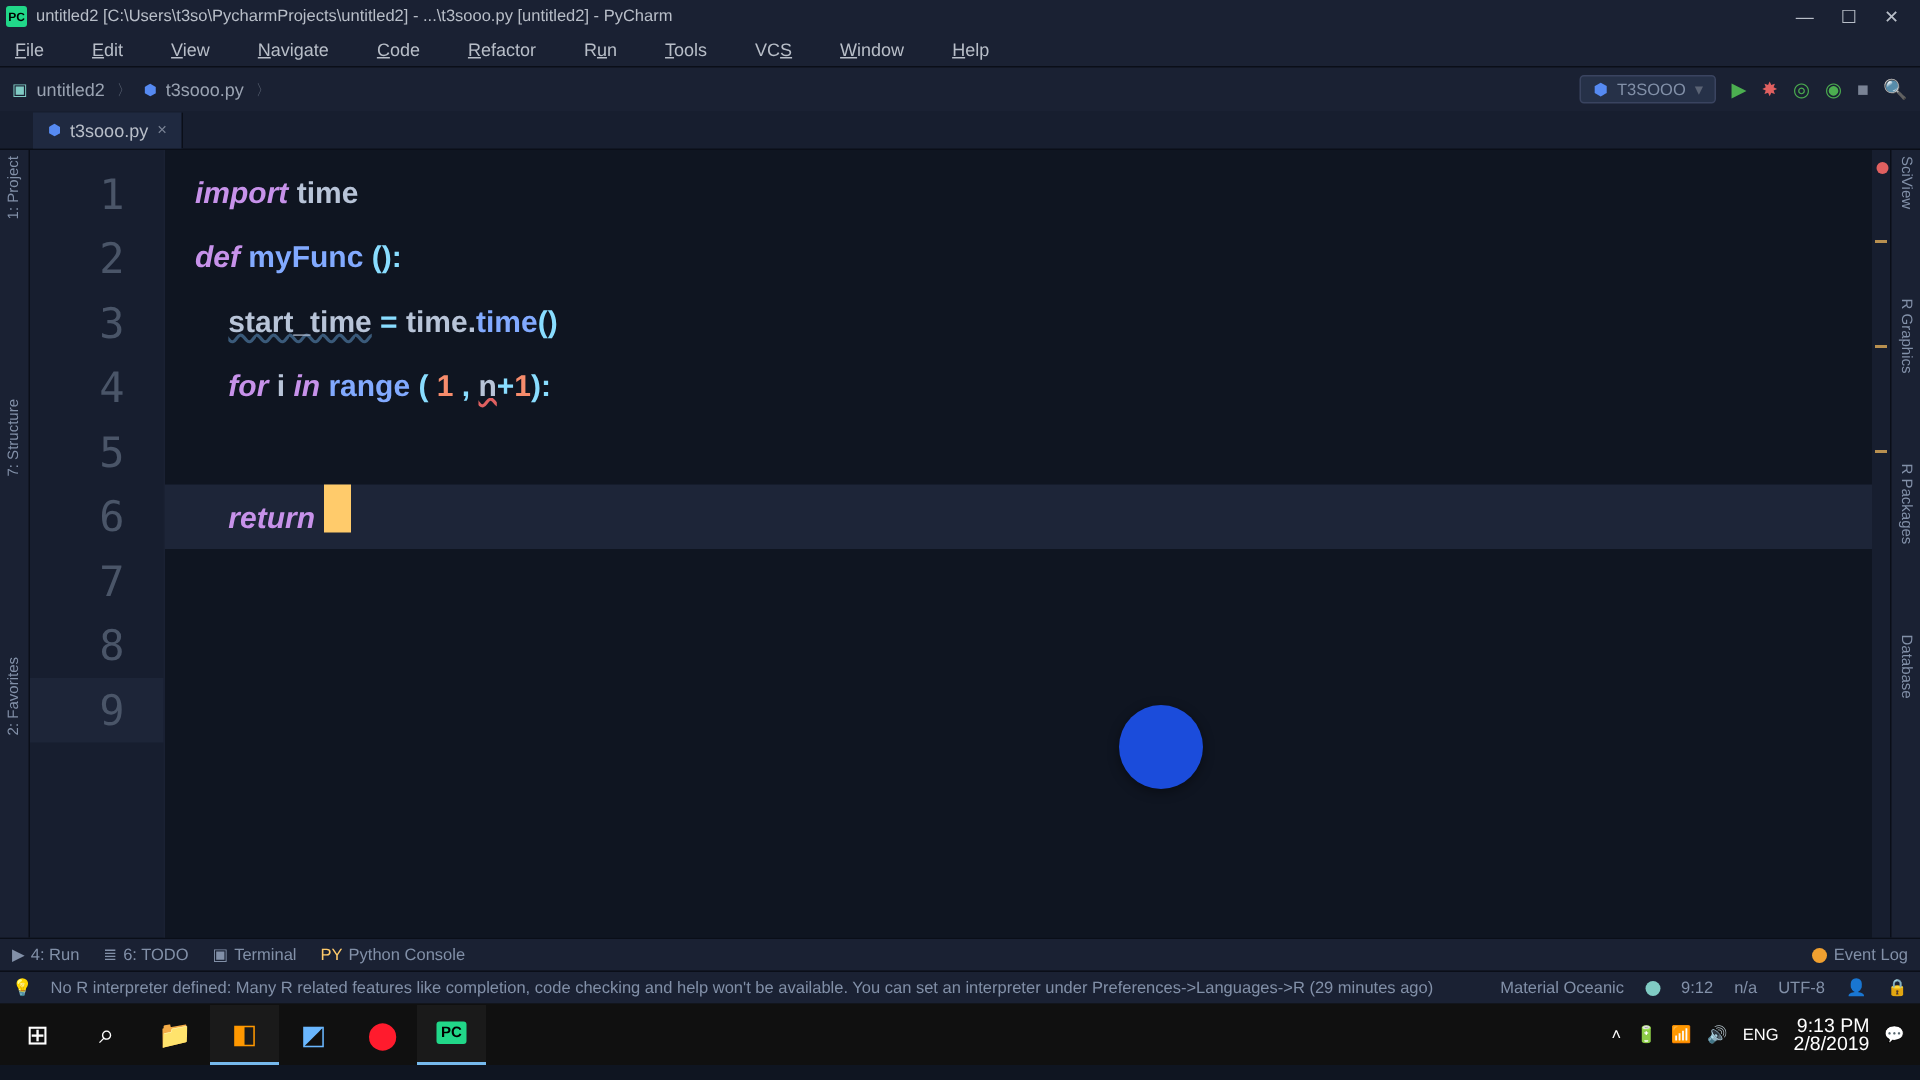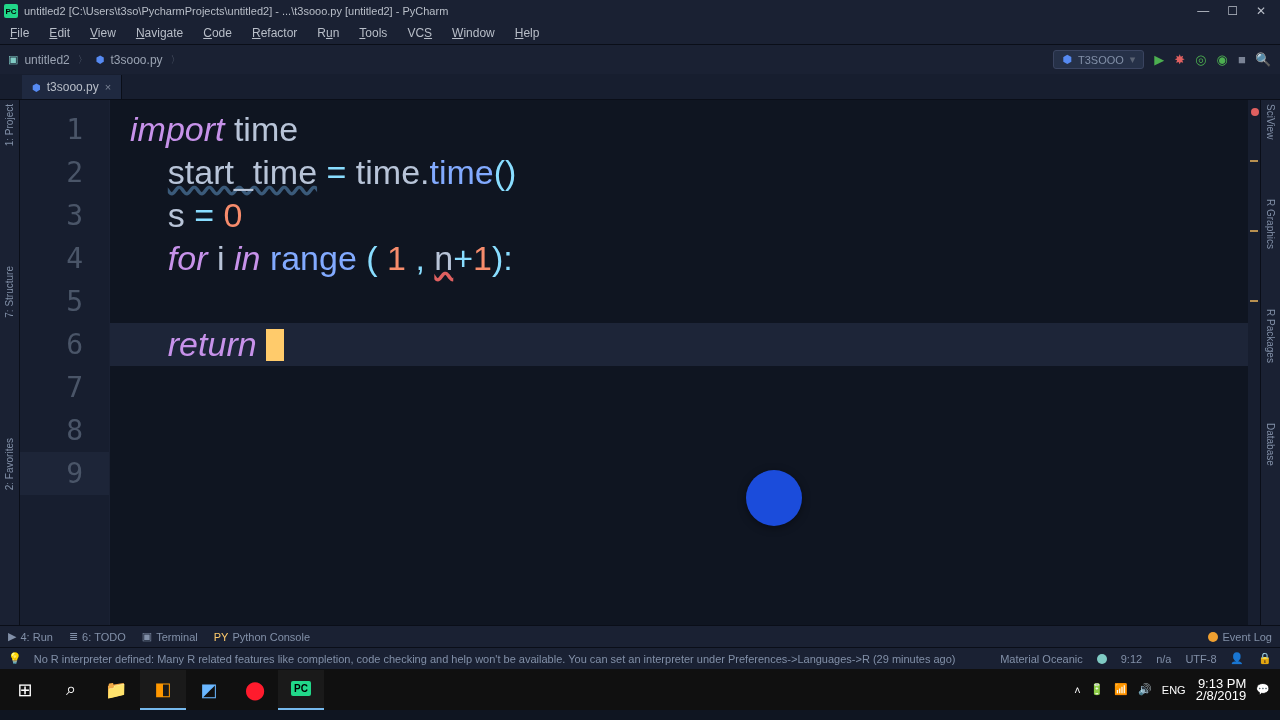--- a/index.html
+++ b/index.html
@@ -5,21 +5,21 @@
 * { margin:0; padding:0; box-sizing:border-box; font-family:'Segoe UI',Arial,sans-serif; }
 body { width:1280px; height:720px; overflow:hidden; background:#0f1521; position:relative; }
 
 
 .titlebar { height:22px; background:#1a2133; display:flex; align-items:center; padding:0 4px; color:#b8bec8; font-size:11px; }
 .titlebar .appicon { width:14px; height:14px; background:#21d789; border-radius:2px; margin-right:6px; display:flex; align-items:center; justify-content:center; font-size:8px; color:#000; font-weight:bold; }
 .titlebar .wins { margin-left:auto; display:flex; gap:18px; padding-right:10px; font-size:12px; }
 .titlebar .wins span { cursor:pointer; }
 
 
-.menubar { height:22px; background:#1a2133; display:flex; align-items:center; padding:0 4px; color:#b8bec8; font-size:12px; gap:8px; }
+.menubar { height:22px; background:#1a2133; display:flex; align-items:center; padding:0 4px; color:#b8bec8; font-size:12px; gap:20px; }
 .menubar span { padding:2px 6px; cursor:pointer; }
 .menubar span u { text-decoration:underline; }
 
 
 .navbar { height:30px; background:#1a2133; display:flex; align-items:center; padding:0 8px; color:#9aa3b2; font-size:12px; border-top:1px solid #0a0e18; }
 .navbar .crumb { display:flex; align-items:center; gap:6px; }
 .navbar .dir-icon { color:#80cbc4; font-size:11px; }
 .navbar .py-icon { color:#568af2; font-size:10px; }
 .navbar .chev { color:#5a6374; font-size:10px; margin:0 2px; }
 .navbar .tools { margin-left:auto; display:flex; align-items:center; gap:10px; }
@@ -37,21 +37,21 @@
 .main { display:flex; height:525px; background:#0f1521; position:relative; }
 .leftrail { width:20px; background:#1a2133; border-right:1px solid #0a0e18; display:flex; flex-direction:column; align-items:center; padding-top:4px; gap:120px; }
 .leftrail .rt { writing-mode:vertical-rl; transform:rotate(180deg); font-size:10px; color:#8290a8; cursor:pointer; }
 .rightrail { width:20px; background:#1a2133; border-left:1px solid #0a0e18; position:absolute; right:0; top:0; bottom:0; display:flex; flex-direction:column; align-items:center; padding-top:4px; gap:60px; }
 .rightrail .rr { writing-mode:vertical-rl; font-size:10px; color:#8290a8; cursor:pointer; }
 
 .gutter { width:90px; background:#171e2f; padding-top:8px; text-align:right; border-right:1px solid #1a2133; }
 .gutter .ln { height:43px; line-height:43px; padding-right:26px; color:#4a5568; font-family:'Consolas',monospace; font-size:28px; }
 .gutter .ln.current { background:#1d2538; }
 
-.code { flex:1; padding-top:8px; font-family:'Consolas',monospace; font-size:34px; position:relative; }
+.code { flex:1; padding-top:8px; font-family:'Consolas',monospace; font-size:20px; position:relative;font-weight:bold; }
 .code .line { height:43px; line-height:43px; padding-left:20px; white-space:pre; color:#b8c4d8; }
 .code .line.current { background:#1d2538; }
 .kw { color:#c792ea; font-style:italic; }
 .var { color:#b8c4d8; }
 .fn { color:#82aaff; }
 .num { color:#f78c6c; }
 .op { color:#89ddff; }
 .warn { text-decoration:underline wavy #3a5a7a; text-decoration-skip-ink:none; }
 .err { text-decoration:underline wavy #e06060; text-decoration-skip-ink:none; }
 .cursor-block { display:inline-block; width:18px; height:32px; background:#ffcb6b; vertical-align:text-bottom; margin-bottom:2px; }
@@ -155,22 +155,22 @@
     <div class="ln">4</div>
     <div class="ln">5</div>
     <div class="ln">6</div>
     <div class="ln">7</div>
     <div class="ln">8</div>
     <div class="ln current">9</div>
   </div>
 
   <div class="code">
     <div class="line"><span class="kw">import</span><span> </span><span class="var">time</span></div>
+    <div class="line"><span class="kw">def</span><span> </span><span class="fn">myFunc </span><span class="op">():</span></div>
     <div class="line"><span>    </span><span class="var warn">start_time</span><span class="op"> = </span><span class="var">time.</span><span class="fn">time</span><span class="op">()</span></div>
-    <div class="line"><span>    </span><span class="var">s</span><span class="op"> = </span><span class="num">0</span></div>
     <div class="line"><span>    </span><span class="kw">for</span><span> </span><span class="var">i</span><span> </span><span class="kw">in</span><span> </span><span class="fn">range</span><span class="op"> ( </span><span class="num">1</span><span class="op"> , </span><span class="var err">n</span><span class="op">+</span><span class="num">1</span><span class="op">):</span></div>
     <div class="line"></div>
     <div class="line current"><span>    </span><span class="kw">return</span><span> </span><span class="cursor-block"></span></div>
 
     <div class="blue-dot"></div>
   </div>
 
   <div class="errstripe">
     <div class="es-err"></div>
     <div class="es-w" style="top:60px"></div>

